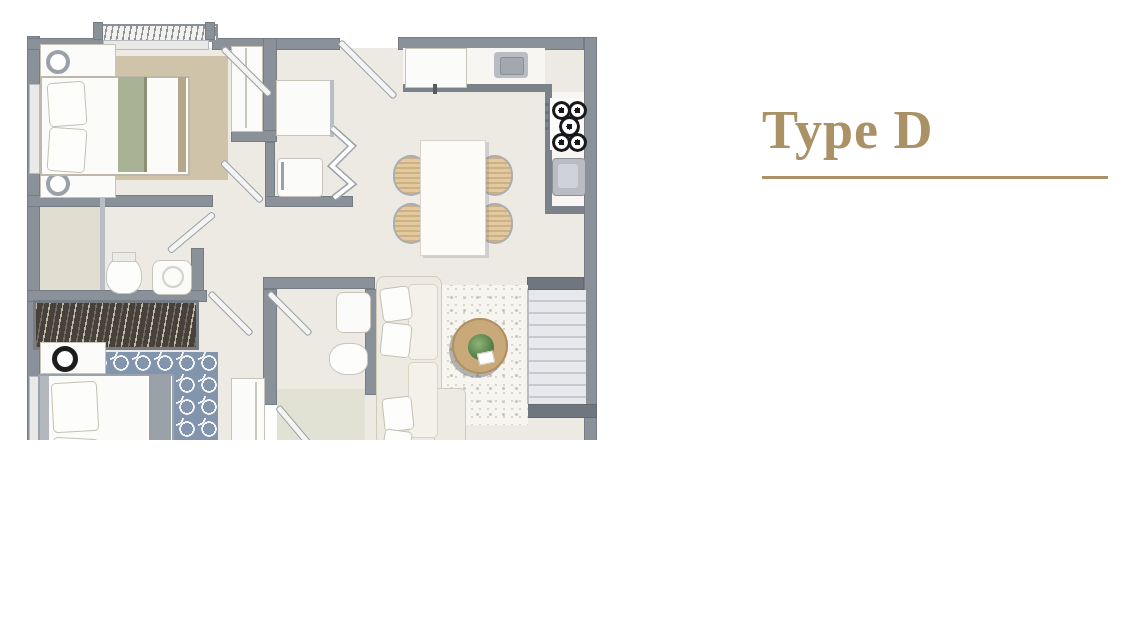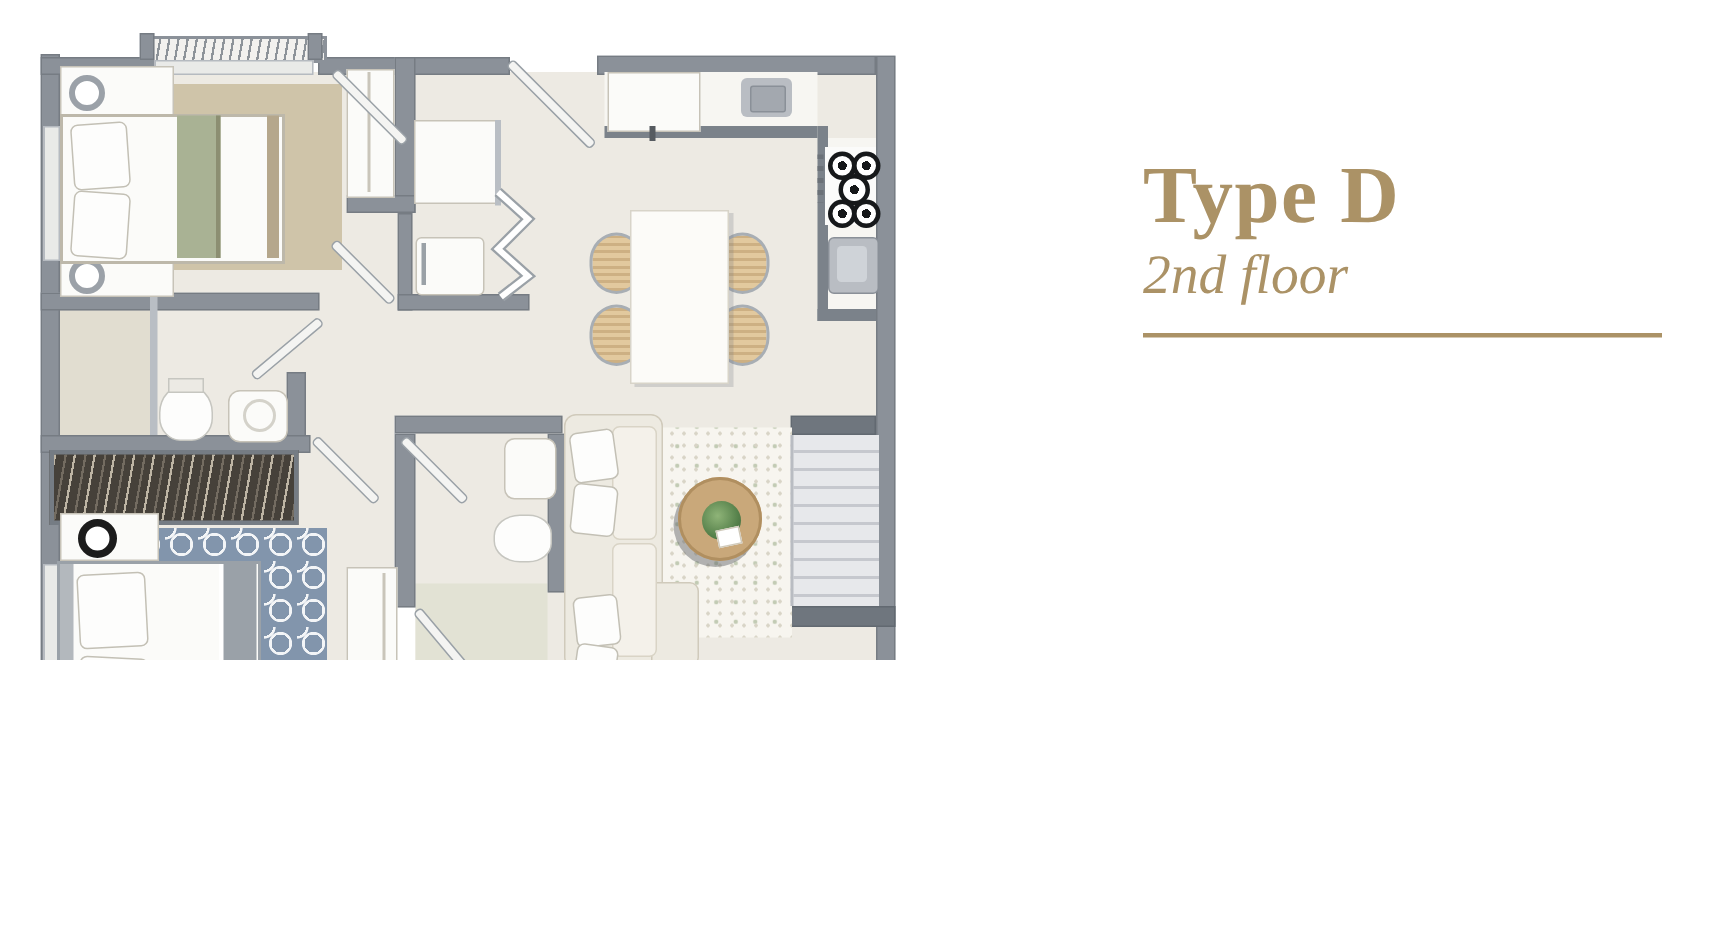--- a/index.html
+++ b/index.html
@@ -217,17 +217,16 @@
     <div class="door" style="left:328px;top:66px;width:77px;transform:rotate(45deg);"></div>
     <div class="door" style="left:214px;top:178px;width:54px;transform:rotate(45deg);"></div>
     <div class="door" style="left:162px;top:229px;width:57px;transform:rotate(-40deg);"></div>
     <div class="door" style="left:201px;top:310px;width:57px;transform:rotate(45deg);"></div>
     <div class="door" style="left:260px;top:310px;width:57px;transform:rotate(45deg);"></div>
     <div class="door" style="left:269px;top:422px;width:47px;transform:rotate(50deg);"></div>
   </div>
 
   <div id="panel">
     <div class="title">Type D</div>
-    <div class="floorlbl">2nd floor</div>
     <div class="rule"></div>
   </div>
 
 </div>
 
 </body></html>

